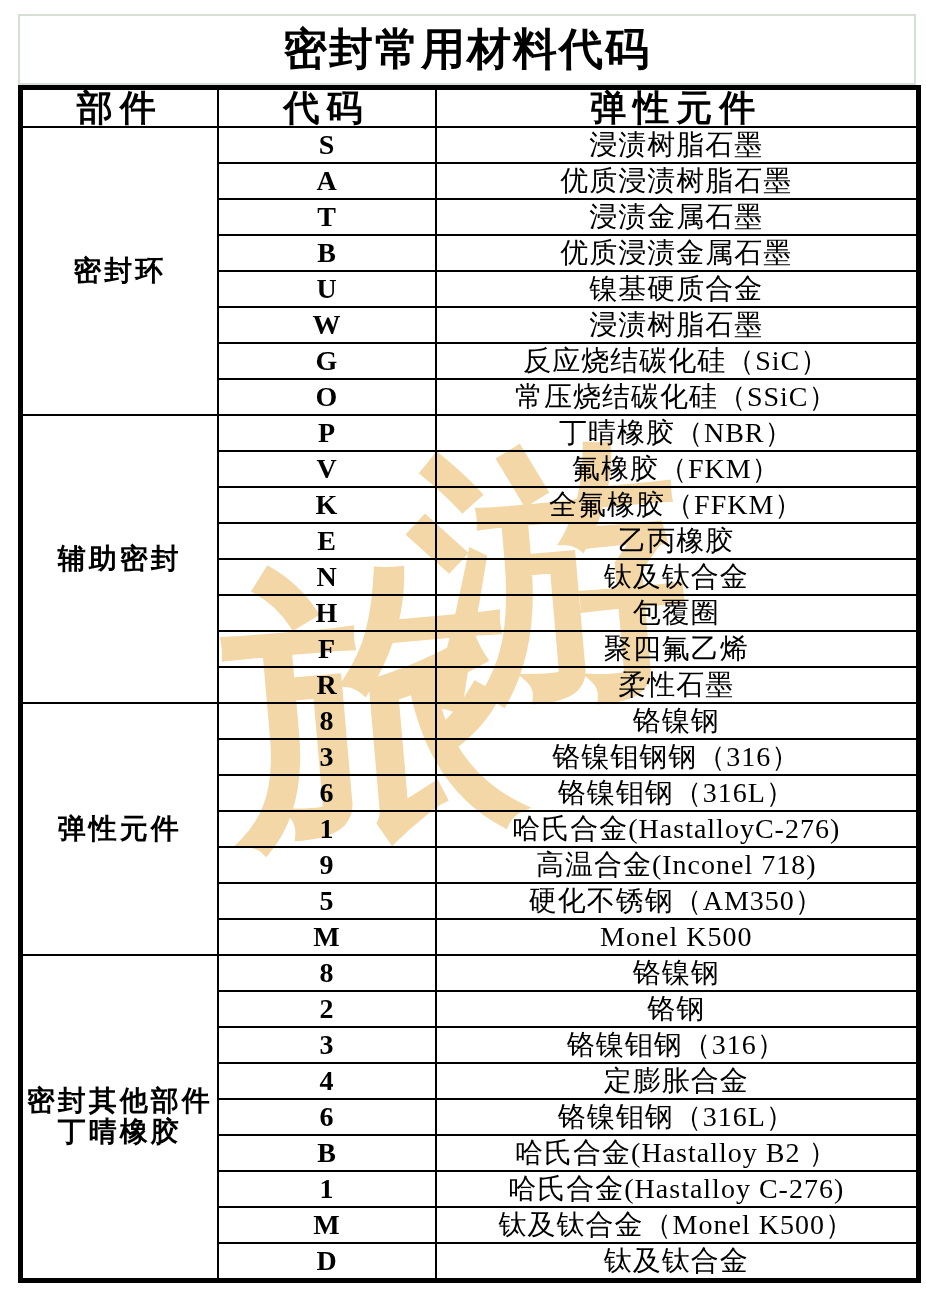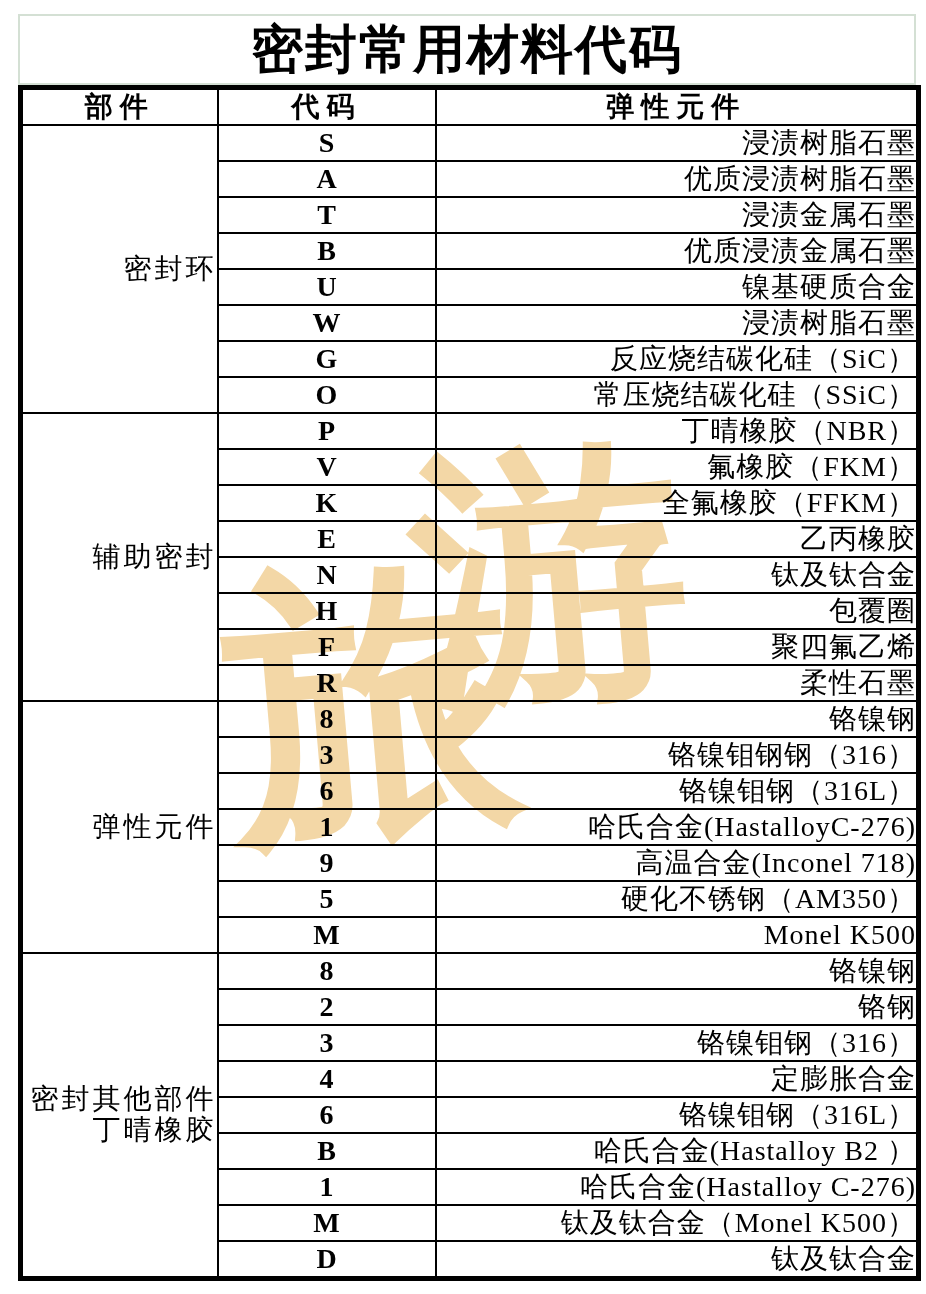--- a/index.html
+++ b/index.html
@@ -9,47 +9,47 @@
   }
   
   .watermark-layer{position:absolute;left:0;top:0;width:100%;height:100%;z-index:0;pointer-events:none;}
   .wm-char{position:absolute;font-weight:bold;line-height:1;user-select:none;}
   .wm-char.wm-1{left:228px;top:560px;font-size:292px;transform:rotate(-5deg);}
   .wm-char.wm-2{left:412px;top:438px;font-size:276px;transform:rotate(-5deg);}
   
   .title-box{
     position:absolute;left:18px;top:14px;width:898px;height:71px;box-sizing:border-box;
     border:2px solid #d4e0d4;display:flex;align-items:center;justify-content:center;
-    font-size:52px;font-weight:bold;letter-spacing:2px;background:transparent;z-index:1;
+    font-size:44px;font-weight:bold;letter-spacing:2px;background:transparent;z-index:1;
   }
   
   table.mat{
     position:absolute;left:18px;top:85px;width:898px;z-index:1;
     border-collapse:collapse;table-layout:fixed;background:transparent;
   }
   table.mat{border:5px solid #000;}
   table.mat th,table.mat td{border:2px solid #000;padding:0;background:transparent;}
   table.mat col.c1{width:197px;}
   table.mat col.c2{width:218px;}
   table.mat col.c3{width:483px;}
   table.mat th{
-    height:34px;font-size:28px;font-weight:bold;text-align:center;
+    height:34px;font-size:36px;font-weight:bold;text-align:center;
     letter-spacing:7px;line-height:1;
   }
   table.mat td{height:34px;font-size:28px;line-height:1.1;}
   td.part{
-    text-align:right;vertical-align:middle;letter-spacing:3px;
-    white-space:pre-line;line-height:1.55;
+    text-align:center;vertical-align:middle;letter-spacing:3px;
+    white-space:pre-line;line-height:1.55;font-weight:bold;
   }
   td.code{
     text-align:center;vertical-align:middle;font-weight:bold;font-size:29px;
     font-family:"Liberation Serif","DejaVu Serif",serif;
   }
   td.material{
-    text-align:right;vertical-align:middle;padding-left:8px;letter-spacing:1px;
+    text-align:center;vertical-align:middle;padding-left:8px;letter-spacing:1px;
   }
 </style>
 </head>
 <body>
 
 <div class="canvas">
 
   <div class="watermark-layer" aria-hidden="true">
     <span class="wm-char wm-1" style="color: rgb(243, 215, 166);">旅</span>
     <span class="wm-char wm-2" style="color: rgb(243, 215, 166);">游</span>

